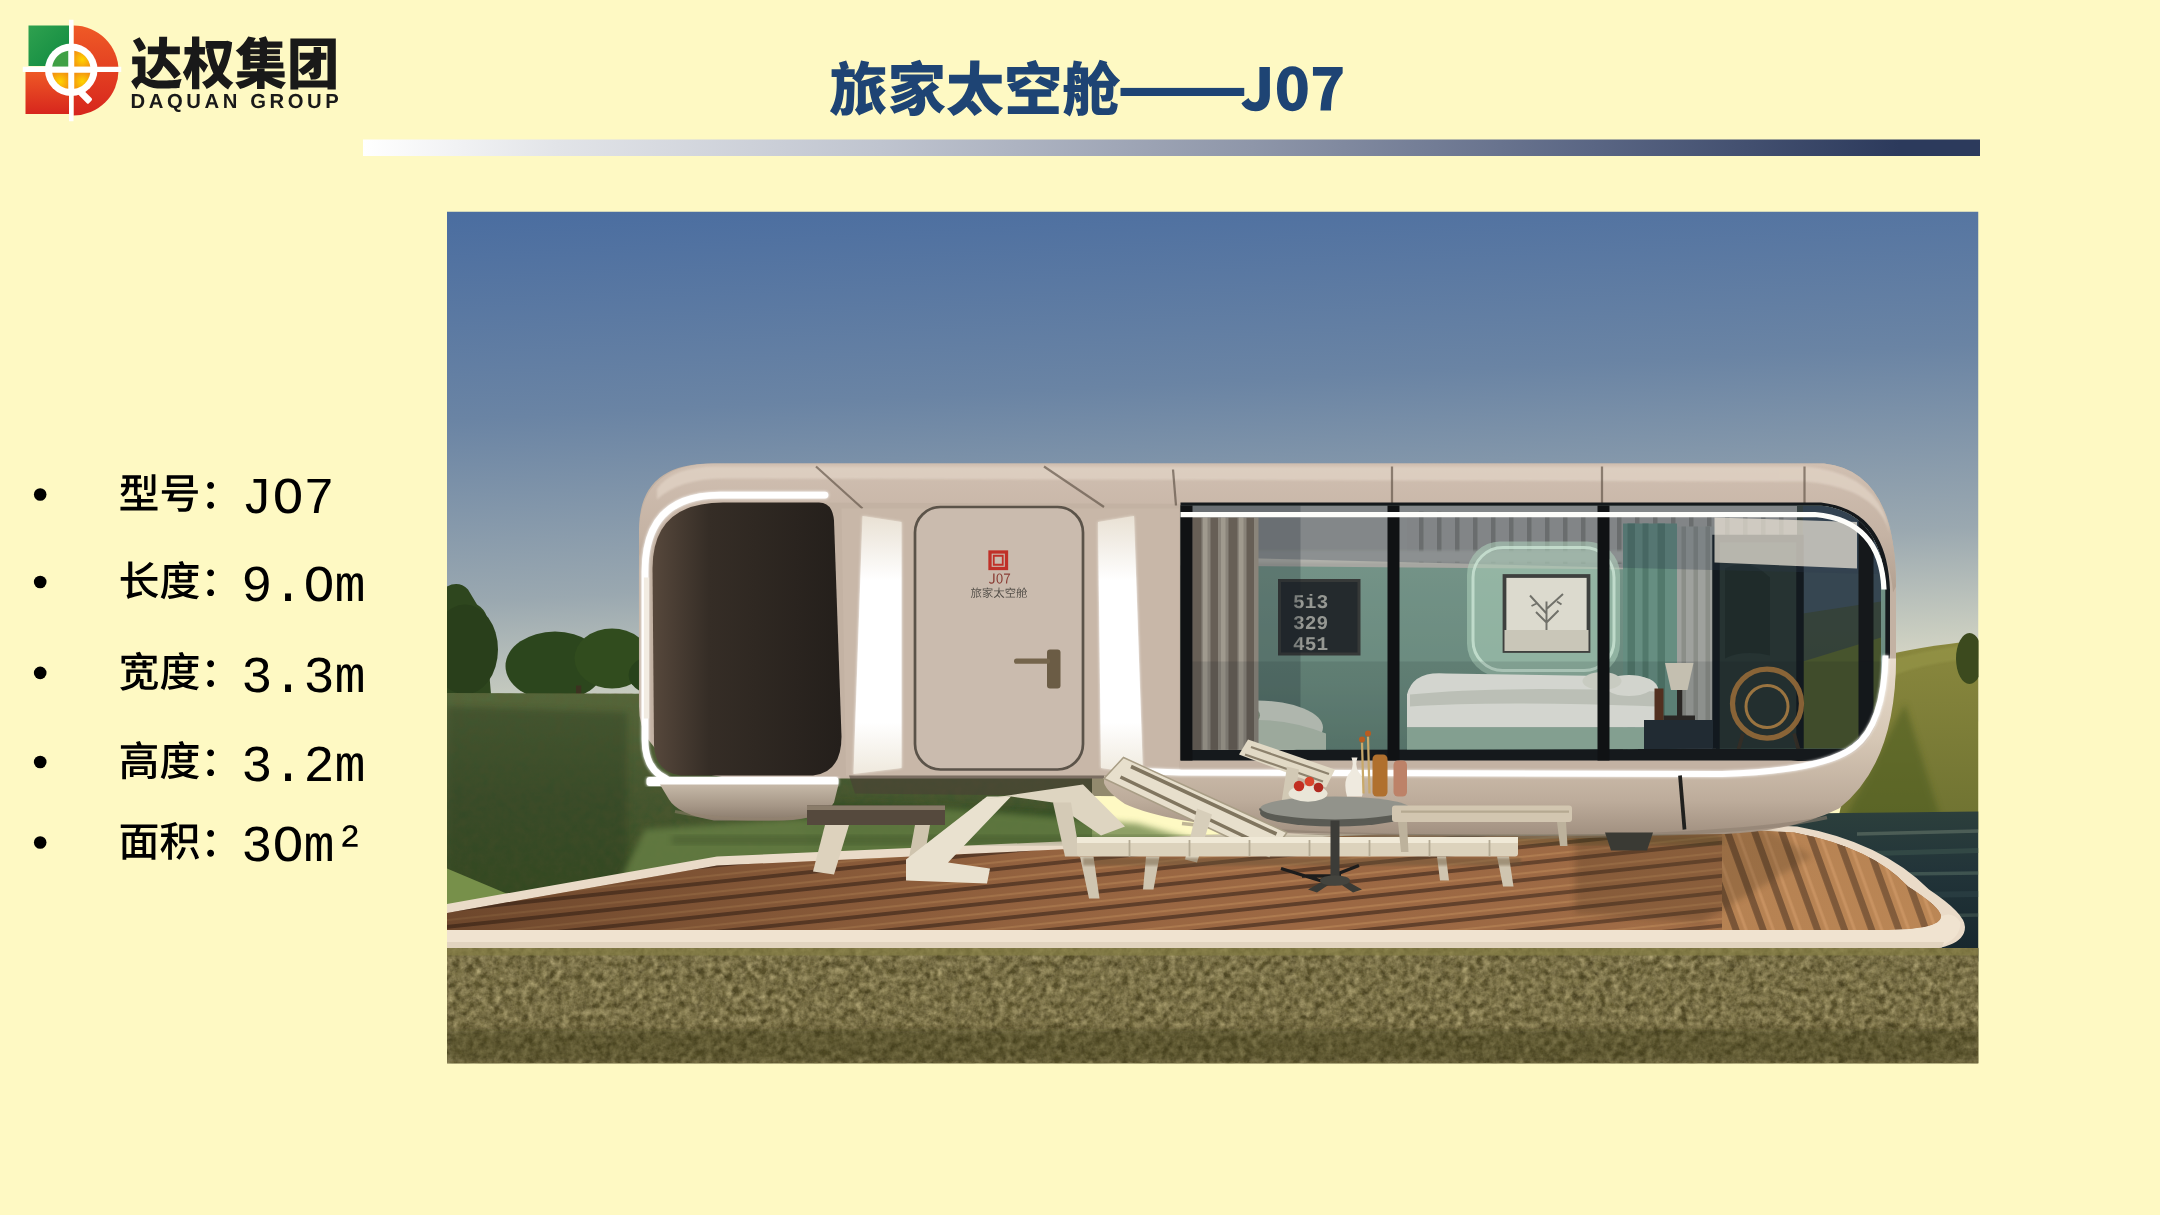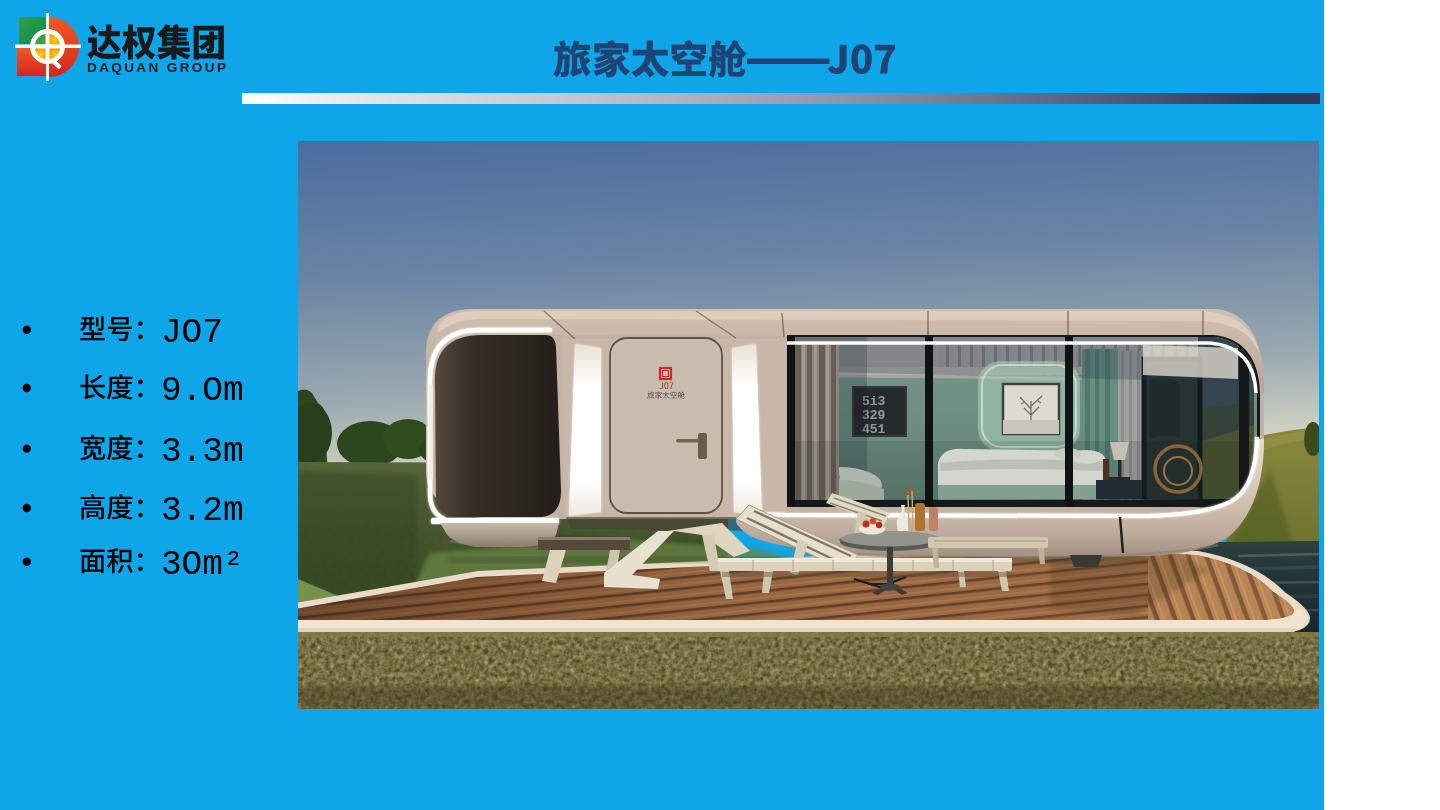--- a/index.html
+++ b/index.html
@@ -1,15 +1,15 @@
 <!DOCTYPE html>
 <html><head><meta charset="utf-8">
 <style>
 html,body{margin:0;padding:0;background:#ffffff}
-.slide{position:relative;width:1324px;height:810px;overflow:hidden;background:#0ea5e9;font-family:'Liberation Sans',sans-serif}
+.slide{position:relative;width:1440px;height:810px;overflow:hidden;background:#fef9c3;font-family:'Liberation Sans',sans-serif}
 </style></head>
 <body>
 <div class="slide">
 
 <svg style="position:absolute;left:15px;top:13px" width="66" height="68" viewBox="0 0 66 68">
 <defs>
 <linearGradient id="lg" x1="0" y1="0" x2="1" y2="1">
  <stop offset="0" stop-color="#2fa14f"></stop>
           <stop offset="1" stop-color="#0f8a40"></stop>
 </linearGradient>

